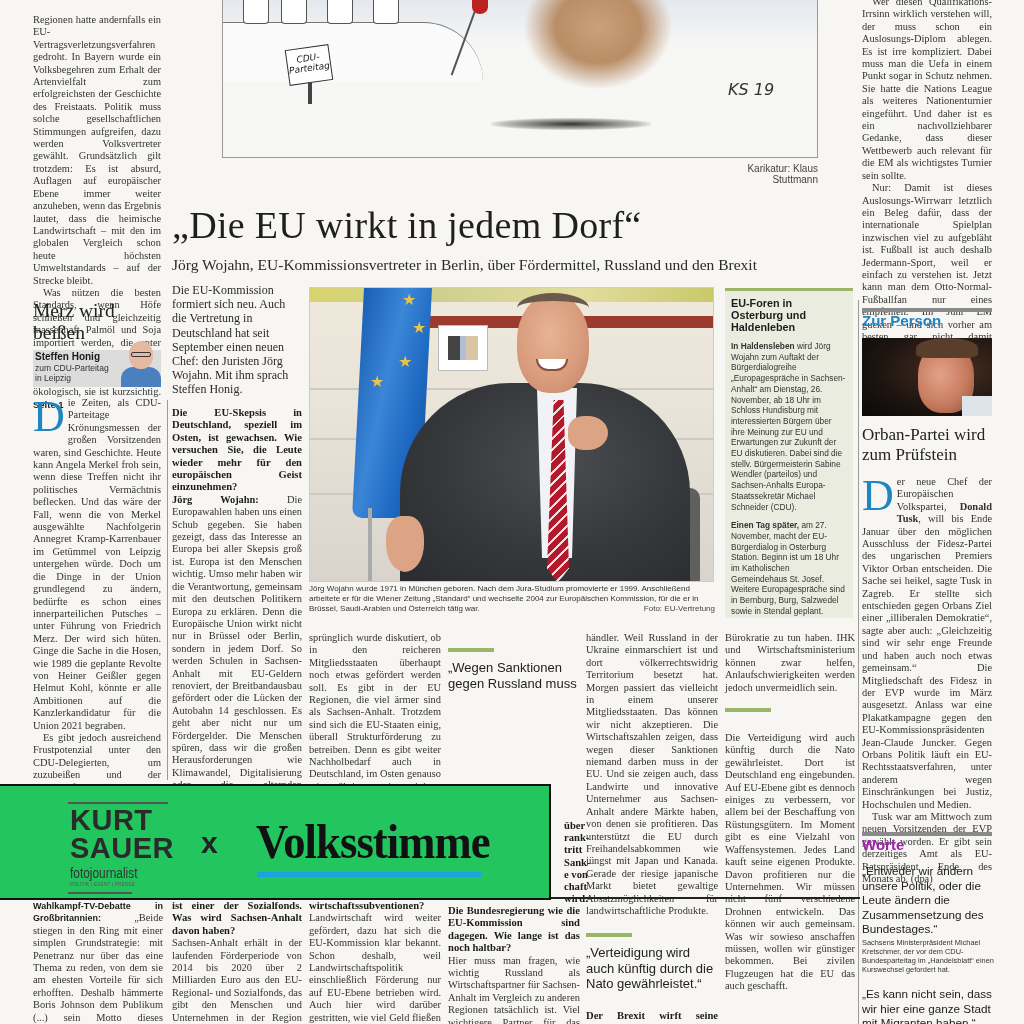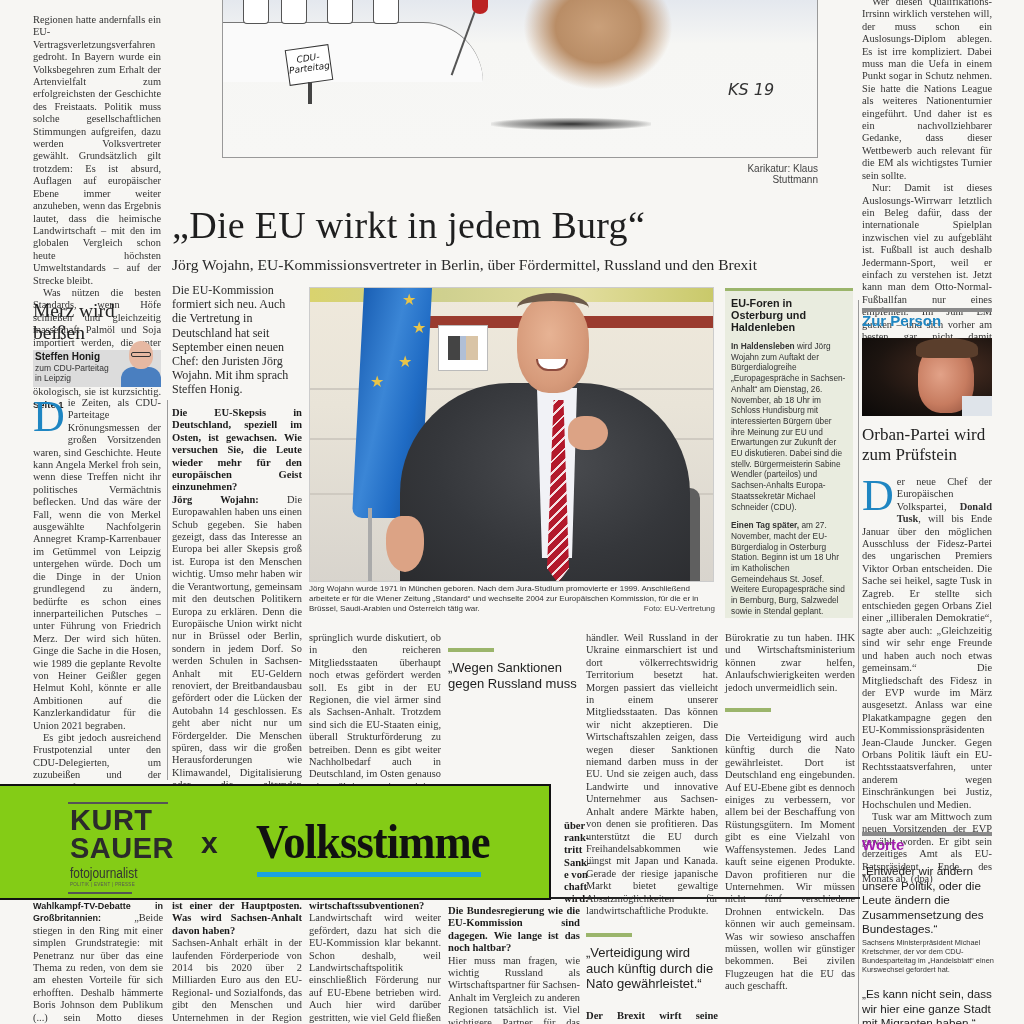--- a/index.html
+++ b/index.html
@@ -102,21 +102,21 @@
   .vdiv { position: absolute; width: 1px; background: #9a9a9a; }
 
   
   #bottom-rule { left: 0; top: 897px; width: 860px; height: 2px; background: #222; }
   #bottom-left { left: 33px; top: 900px; width: 130px; }
   #bottom-left .lead { font-family: "Liberation Sans", sans-serif; font-weight: bold; font-size: 9px; color: #1c1c1c; }
   #bottom-mid1 { left: 172px; top: 900px; width: 130px; }
   #bottom-mid2 { left: 309px; top: 900px; width: 132px; }
 
   
-  #banner { left: 0; top: 784px; width: 551px; height: 116px; background: #84cc16; border: 2px solid #111; border-left: none; }
+  #banner { left: 0; top: 784px; width: 551px; height: 116px; background: #22c55e; border: 2px solid #111; border-left: none; }
   #banner .ks-rule-top { position: absolute; left: 68px; top: 16px; width: 100px; height: 1.5px; background: #555; }
   #banner .ks-rule-bot { position: absolute; left: 68px; top: 106px; width: 64px; height: 1.5px; background: #555; }
   #banner .ks-name { position: absolute; left: 70px; top: 20px; font-family: "Liberation Sans", sans-serif; font-size: 29px; line-height: 28px; font-weight: 600; color: #2b2b2b; letter-spacing: 0.5px; }
   #banner .ks-sub { position: absolute; left: 70px; top: 79px; font-family: "Liberation Sans", sans-serif; font-size: 14px; color: #333; transform: scaleX(0.85); transform-origin: left; }
   #banner .ks-tiny { position: absolute; left: 70px; top: 96px; font-family: "Liberation Sans", sans-serif; font-size: 4.5px; color: #555; letter-spacing: 0.3px; }
   #banner .x { position: absolute; left: 201px; top: 40px; font-family: "Liberation Sans", sans-serif; font-weight: bold; font-size: 30px; color: #222; }
   #banner .vs { position: absolute; left: 256px; top: 28px; font-family: "Liberation Serif", serif; font-weight: bold; font-size: 48px; color: #111; letter-spacing: -1px; transform: scaleX(0.93); transform-origin: left; }
   #banner .vs-bar { position: absolute; left: 257px; top: 86px; width: 224px; height: 5px; background: #1aa3e0; }
 </style>
 </head>
@@ -141,21 +141,21 @@
   <div class="shadow"></div>
   <div class="sig">KS 19</div>
 </div>
 <div id="cartoon-credit" class="abs">Karikatur: Klaus Stuttmann</div>
 
 <div id="right-top" class="abs body-text">
   <p style="margin-top:-4px">Wer diesen Qualifikations-Irrsinn wirklich verstehen will, der muss schon ein Auslosungs-Diplom ablegen. Es ist irre kompliziert. Dabei muss man die Uefa in einem Punkt sogar in Schutz nehmen. Sie hatte die Nations League als weiteres Nationenturnier eingeführt. Und daher ist es ein nachvollziehbarer Gedanke, dass dieser Wettbewerb auch relevant für die EM als wichtigstes Turnier sein sollte.</p>
   <p><span>Nur: Damit ist dieses Auslosungs-Wirrwarr letztlich ein Beleg dafür, dass der internationale Spielplan inzwischen viel zu aufgebläht ist. Fußball ist auch deshalb Jedermann-Sport, weil er einfach zu verstehen ist. Jetzt kann man dem Otto-Normal-Fußballfan nur eines empfehlen: Im Juni EM gucken – und sich vorher am besten gar nicht damit befassen.</span> <span class="tag">Sport</span></p>
 </div>
 
-<h1 id="headline" class="abs" style="font-weight:normal">„Die EU wirkt in jedem Burg“</h1>
+<h1 id="headline" class="abs" style="font-weight:normal">„Die EU wirkt in jedem Dorf“</h1>
 <h2 id="subline" class="abs" style="font-weight:normal">Jörg Wojahn, EU-Kommissionsvertreter in Berlin, über Fördermittel, Russland und den Brexit</h2>
 
 <div id="merz-title" class="abs" style="width:110px">Merz wird beißen</div>
 <div id="author-box" class="abs">
   <div class="name">Steffen Honig</div>
   <div class="role">zum CDU-Parteitag in Leipzig</div>
   <div id="author-photo">
     <div class="shirt"></div>
     <div class="head"></div>
     <div class="glasses"></div>
@@ -264,21 +264,21 @@
 <div id="quote2" class="abs">„Es kann nicht sein, dass wir hier eine ganze Stadt mit Migranten haben.“</div>
 
 <div class="vdiv" style="left:167px;top:400px;height:380px"></div>
 <div class="vdiv" style="left:858px;top:300px;height:724px"></div>
 
 <div id="bottom-rule" class="abs"></div>
 <div id="bottom-left" class="abs body-text">
   <p class="noind"><span class="lead">Wahlkampf-TV-Debatte in Großbritannien:</span><span> „Beide stiegen in den Ring mit einer simplen Grundstrategie: mit Penetranz nur über das eine Thema zu reden, von dem sie am ehesten Vorteile für sich erhofften. Deshalb hämmerte Boris Johnson dem Publikum (...) sein Motto dieses Wahlkampfs ein: „Setzen wir end-</span></p>
 </div>
 <div id="bottom-mid1" class="abs">
-  <div class="qa-bold">ist einer der Hauptposten. Was wird Sachsen-Anhalt davon haben?</div>
+  <div class="qa-bold">ist einer der Sozialfonds. Was wird Sachsen-Anhalt davon haben?</div>
   <div class="body-text">Sachsen-Anhalt erhält in der laufenden Förderperiode von 2014 bis 2020 über 2 Milliarden Euro aus den EU-Regional- und Sozialfonds, das gibt den Menschen und Unternehmen in der Region natürlich wichtige Impulse. Gerade laufen die Ver-</div>
 </div>
 <div id="bottom-mid2" class="abs">
   <div class="qa-bold">wirtschaftssubventionen?</div>
   <div class="body-text">Landwirtschaft wird weiter gefördert, dazu hat sich die EU-Kommission klar bekannt. Schon deshalb, weil Landwirtschaftspolitik einschließlich Förderung nur auf EU-Ebene betrieben wird. Auch hier wird darüber gestritten, wie viel Geld fließen soll. Die Kommission hat leichte Kürzungen vorgeschla-</div>
 </div>
 
 <div id="banner" class="abs">
   <div class="ks-rule-top"></div>
   <div class="ks-name">

